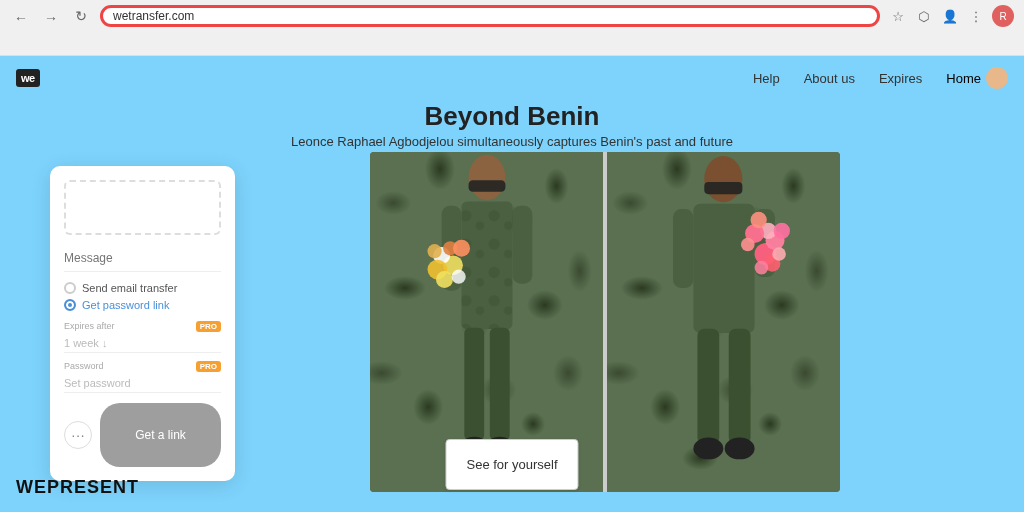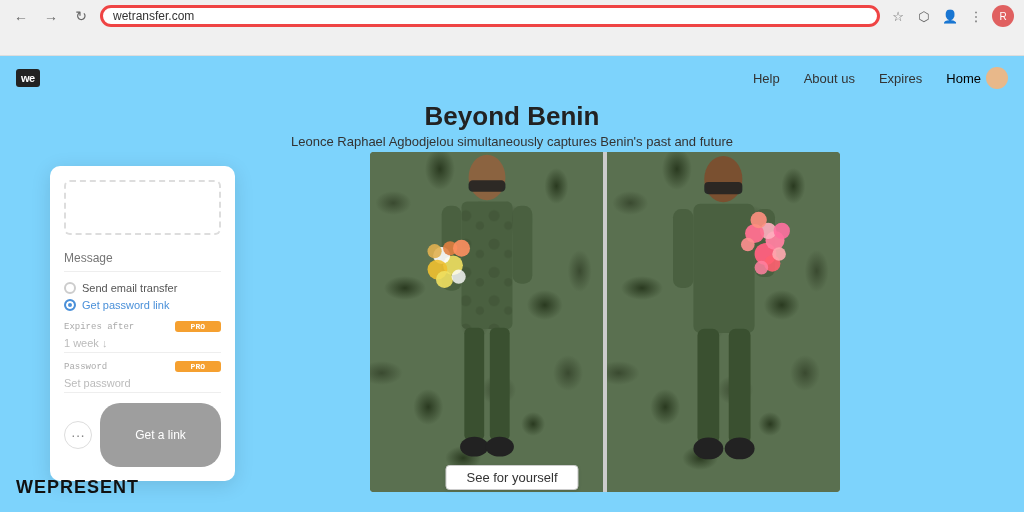--- a/index.html
+++ b/index.html
@@ -226,30 +226,29 @@
       color: #4a90d9;
       text-decoration: none;
     }
     .card-field-group {
       margin-bottom: 8px;
     }
     .card-field-label {
       font-size: 9px;
       color: #aaa;
       display: flex;
-      align-items: center;
+      align-items: flex-start;
       justify-content: space-between;
       margin-bottom: 2px;
-      font-family: Liberation Mono, monospace;
     }
     .pro-badge {
       background: #f5a030;
       color: white;
       font-size: 8px;
-      padding: 1px 16px;
+      padding: 1px 4px;
       border-radius: 3px;
       font-weight: bold;
     }
     .card-field-value {
       font-size: 11px;
       color: #bbb;
       border-bottom: 1px solid #eee;
       padding: 3px 0;
     }
     .card-bottom {
@@ -360,21 +359,21 @@
     .see-btn-container {
       position: absolute;
       bottom: 22px;
       left: 50%;
       transform: translateX(-50%);
     }
     .see-for-yourself-btn {
       background: white;
       border: 1px solid #ccc;
       border-radius: 4px;
-      padding: 4px 20px;
+      padding: 17px 20px;
       font-size: 13px;
       color: #333;
       cursor: pointer;
       font-family: Arial, sans-serif;
       box-shadow: 0 1px 3px rgba(0,0,0,0.1);
     }
 
     
     .wepresent-logo {
       position: absolute;

